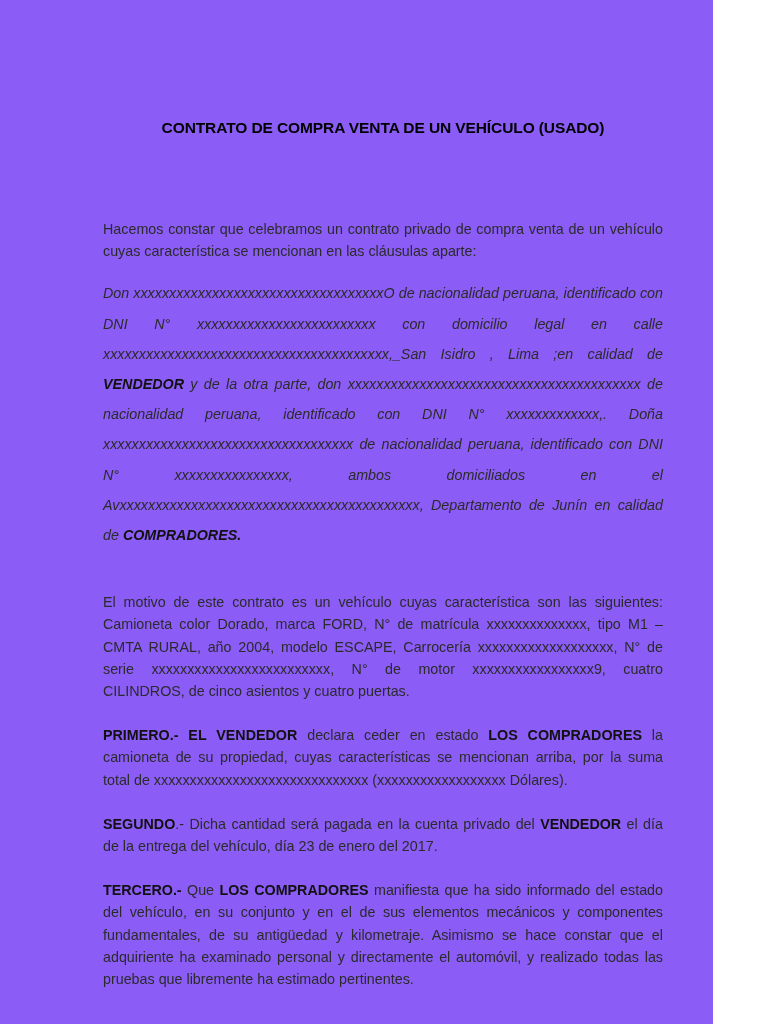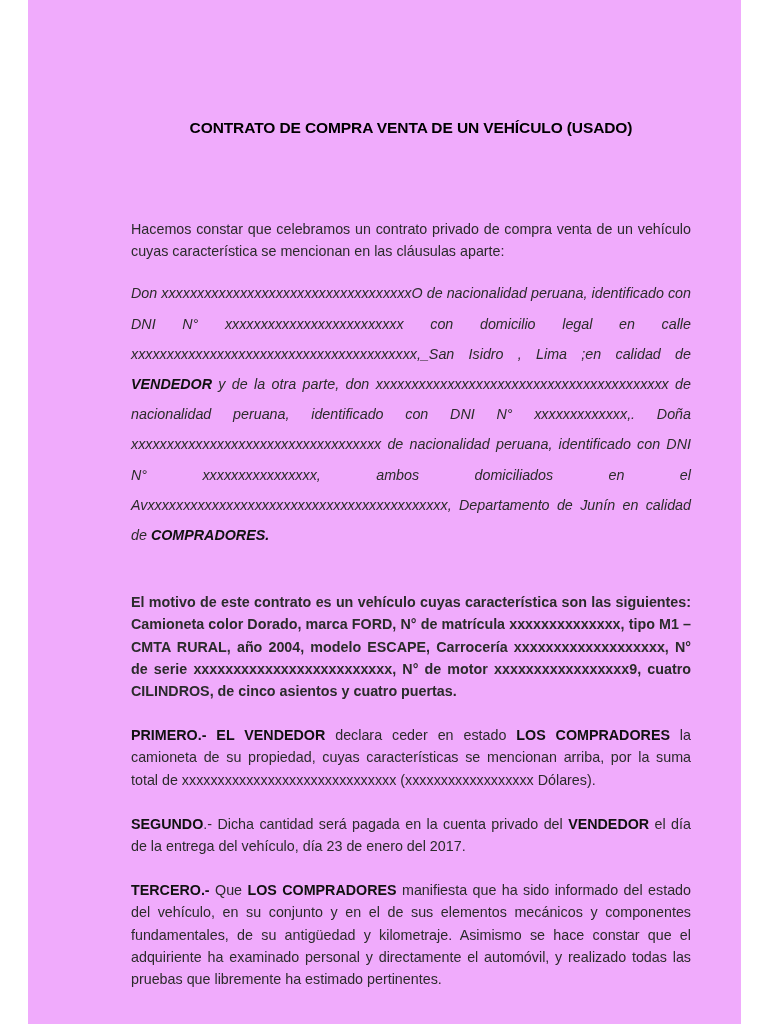--- a/index.html
+++ b/index.html
@@ -12,24 +12,23 @@
     height: 1024px;
     font-family: "Liberation Sans", sans-serif;
     color: #231f20;
     -webkit-font-smoothing: antialiased;
   }
 
   .page {
     position: relative;
     width: 713px;
     height: 1024px;
-    background: #f0abfc;
+    background: #8b5cf6;
     overflow: hidden;
     box-sizing: border-box;
-    margin-left: 28px;
   }
 
   .doc-title {
     position: absolute;
     left: 103px;
     top: 119px;
     width: 560px;
     font-size: 15.5px;
     font-weight: bold;
     letter-spacing: -0.1px;
@@ -55,21 +54,21 @@
 
   
   .tight {
     line-height: 22.2px;
   }
   
   .loose {
     line-height: 30.2px;
   }
   .gap-md { margin-top: 16px; font-style: italic; }
-  .gap-lg { margin-top: 41px; font-weight: bold; }
+  .gap-lg { margin-top: 41px; }
   .gap-xl { margin-top: 22px; }
 
   b, .b {
     font-weight: bold;
     color: #111111;
   }
 </style>
 </head>
 <body>
 

